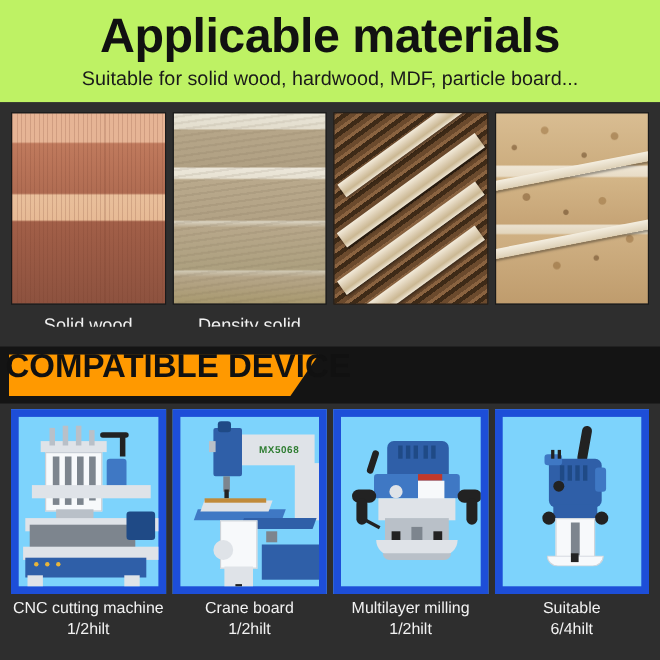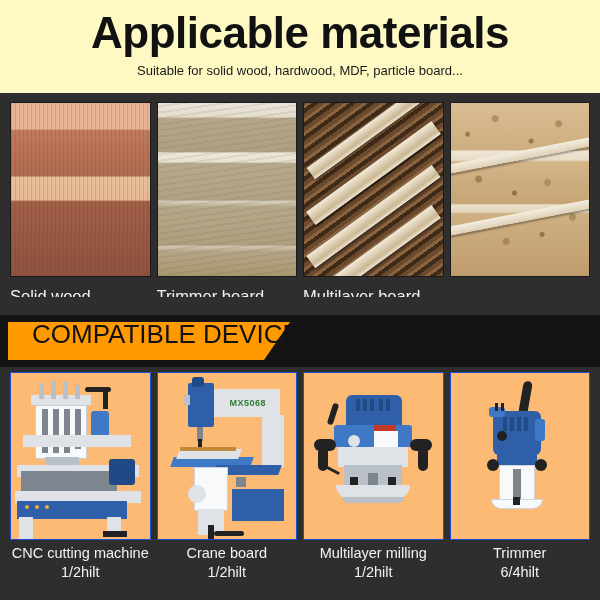--- a/index.html
+++ b/index.html
@@ -17,38 +17,38 @@
     background: #2e2e2e;
     overflow: hidden;
   }
 
   
   .header {
     position: absolute;
     left: 0; top: 0;
     width: 600px;
     height: 93px;
-    background: #fef9c3;
+    background: #bef264;
     text-align: center;
     box-sizing: border-box;
   }
   .header-title {
     margin: 0;
     padding-top: 7px;
     font-size: 44px;
     line-height: 52px;
     font-weight: bold;
     color: #111;
     letter-spacing: -0.5px;
     font-family: "Liberation Sans", sans-serif;
   }
   .header-sub {
     margin: 0;
     padding-top: 1px;
-    font-size: 13px;
+    font-size: 18px;
     line-height: 22px;
     color: #1a1a1a;
     font-family: "Liberation Sans", sans-serif;
   }
 
   
   .materials {
     position: absolute;
     left: 0; top: 93px;
     width: 600px;
@@ -68,20 +68,21 @@
     height: 175px;
     width: 100%;
     border: 1px solid #1a1a1a;
     box-sizing: border-box;
     overflow: hidden;
     position: relative;
   }
   .mat-label {
     height: 20px;
     line-height: 38px;
+    text-align: center;
     color: #f2f2f2;
     font-size: 16.5px;
     white-space: nowrap;
     overflow: hidden;
   }
   .tex-solidwood-fix {
     background:
       repeating-linear-gradient(90deg, rgba(110,55,38,.18) 0px, rgba(110,55,38,.18) 1px, rgba(0,0,0,0) 1px, rgba(0,0,0,0) 4px),
       linear-gradient(to bottom,
         #e6b495 0%, #e6b495 15%,
@@ -158,25 +159,25 @@
   .banner {
     position: absolute;
     left: 8px; top: 7px;
     width: 282px;
     height: 38px;
     background: #ff9900;
     clip-path: polygon(0 0, 100% 0, calc(100% - 26px) 100%, 0 100%);
   }
   .banner-text {
     position: absolute;
-    left: 32px; top: 0;
+    left: 5px; top: 0;
     height: 38px;
     line-height: 38px;
-    font-size: 26px;
-    font-weight: normal;
+    font-size: 30px;
+    font-weight: bold;
     color: #111;
     letter-spacing: 0px;
     white-space: nowrap;
   }
 
   
   .devices {
     position: absolute;
     left: 0; top: 367px;
     width: 600px;
@@ -188,22 +189,22 @@
   }
   .dev-cell {
     flex: 1 1 0;
     margin: 0 3px;
     display: flex;
     flex-direction: column;
   }
   .dev-photo {
     height: 168px;
     width: 100%;
-    background: #fdba74;
-    border: 1px solid #1d4ed8;
+    background: #7dd3fc;
+    border: 7px solid #1d4ed8;
     box-sizing: border-box;
     position: relative;
     overflow: hidden;
   }
   .dev-caption {
     padding-top: 4px;
     text-align: center;
     color: #f2f2f2;
     font-size: 14.5px;
     line-height: 19px;
@@ -240,31 +241,30 @@
 
   <div class="materials">
 
     <div class="mat-cell">
       <div class="mat-photo tex-solidwood-fix"></div>
       <div class="mat-label">Solid wood</div>
     </div>
 
     <div class="mat-cell">
       <div class="mat-photo tex-density"></div>
-      <div class="mat-label">Trimmer board</div>
+      <div class="mat-label">Density solid</div>
     </div>
 
     <div class="mat-cell">
       <div class="mat-photo tex-multilayer">
         <div class="ml-ply" style="top:18px;height:14px;"></div>
         <div class="ml-ply" style="top:62px;height:16px;"></div>
         <div class="ml-ply" style="top:106px;height:15px;"></div>
         <div class="ml-ply" style="top:146px;height:16px;"></div>
       </div>
-      <div class="mat-label">Multilayer board</div>
     </div>
 
     <div class="mat-cell">
       <div class="mat-photo tex-particle">
         <div class="pb-edge" style="top:48px;"></div>
         <div class="pb-edge" style="top:110px;"></div>
       </div>
     </div>
 
   </div>
@@ -386,19 +386,19 @@
         <div class="p blue2" style="left:84px;top:46px;width:10px;height:22px;border-radius:3px;"></div>
         <div class="p blue" style="left:46px;top:80px;width:40px;height:14px;"></div>
         <div class="p black" style="left:36px;top:86px;width:12px;height:12px;border-radius:50%;"></div>
         <div class="p black" style="left:84px;top:86px;width:12px;height:12px;border-radius:50%;"></div>
         <div class="p white" style="left:48px;top:92px;width:36px;height:36px;border:1px solid #cfd5db;box-sizing:border-box;"></div>
         <div class="p dgray" style="left:62px;top:96px;width:8px;height:30px;"></div>
         <div class="p white" style="left:40px;top:126px;width:52px;height:10px;border-radius:0 0 10px 10px;border:1px solid #cfd5db;box-sizing:border-box;"></div>
         <div class="p black" style="left:62px;top:124px;width:7px;height:8px;"></div>
       </div>
       <div class="dev-caption">
-        <span>Trimmer</span>
+        <span>Suitable</span>
         <span class="ln2">6/4hilt</span>
       </div>
     </div>
 
   </div>
 </div>
 
 </body></html>

